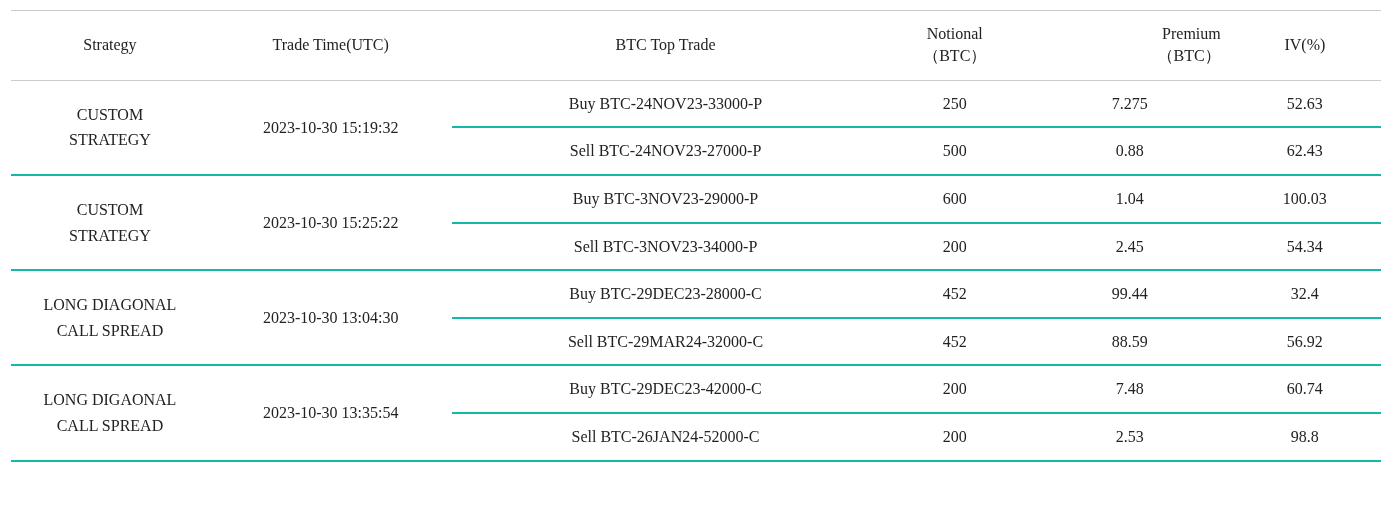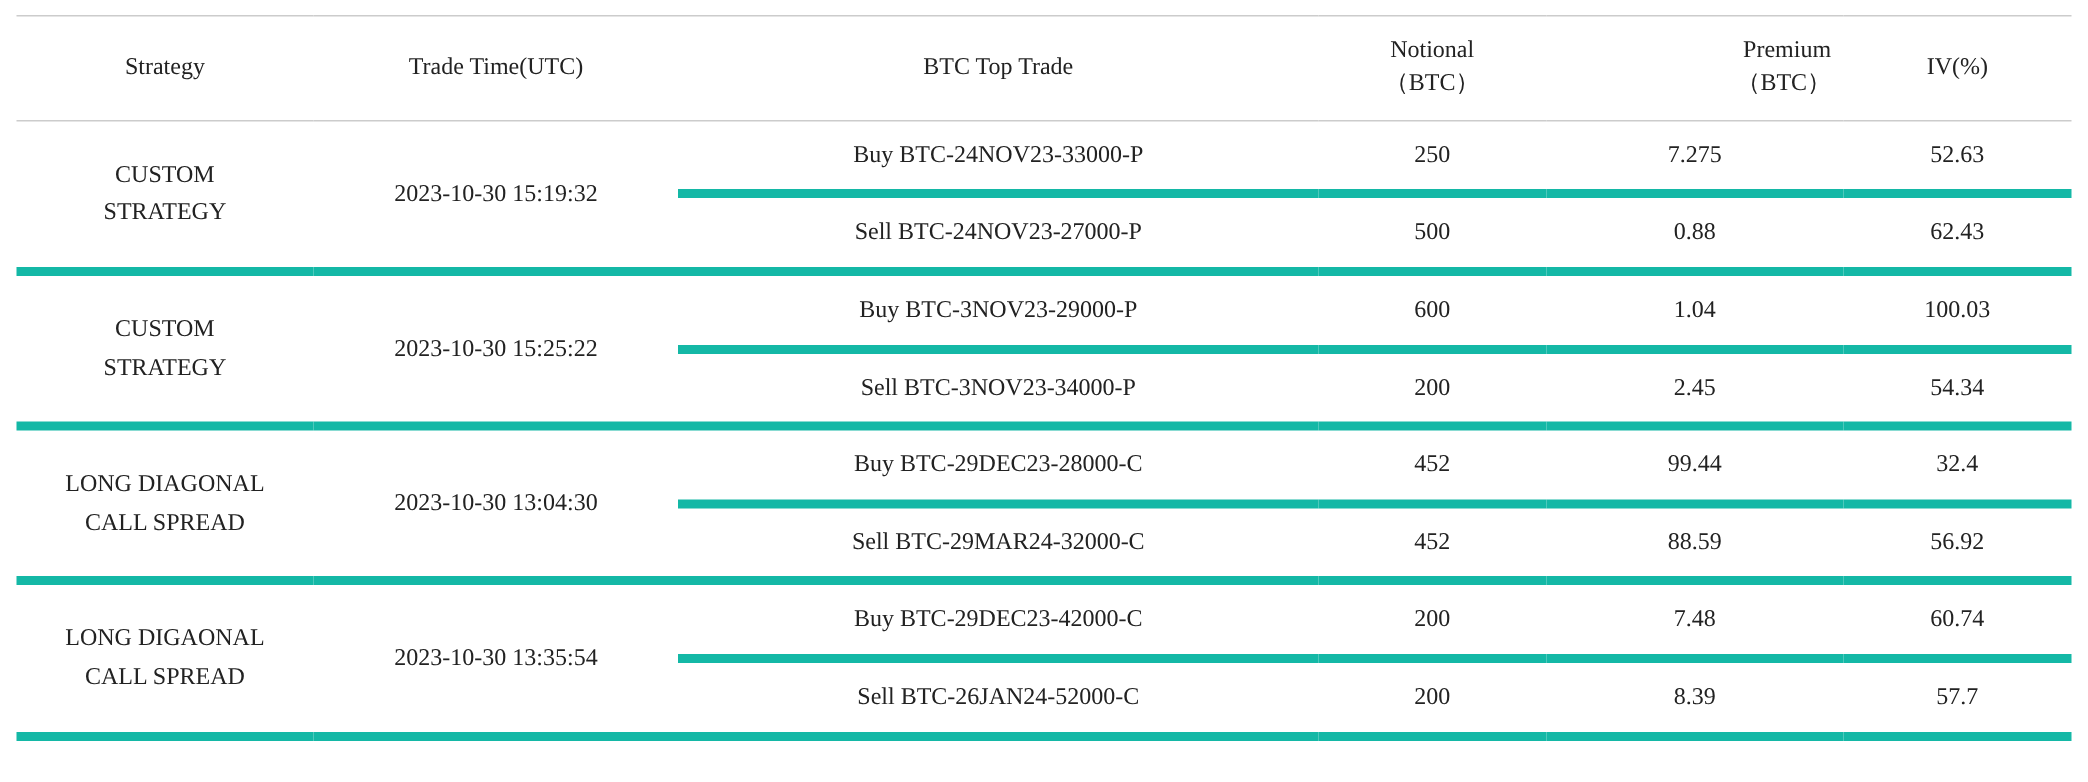--- a/index.html
+++ b/index.html
@@ -37,21 +37,21 @@
       font-size: 16px;
       line-height: 1.4;
     }
     td {
       padding: 10px 8px;
       text-align: center;
       font-size: 16px;
       line-height: 1.6;
     }
     tbody tr {
-      border-bottom: 6px solid #14b8a6;
+      border-bottom: 2px solid #14b8a6;
     }
     tbody tr:first-child {
       border-top: 1px solid #ccc;
     }
     .col-strategy { width: 13%; }
     .col-time { width: 16%; }
     .col-trade { width: 28%; margin-top: 40px; }
     .col-notional { width: 10%; }
     .col-premium { width: 13%; text-align: right; }
     .col-iv { width: 10%; }
@@ -122,19 +122,19 @@
             <td rowspan="2" style="vertical-align: middle;">LONG DIGAONAL<br>CALL SPREAD</td>
             <td rowspan="2" style="vertical-align: middle;">2023-10-30 13:35:54</td>
             <td>Buy BTC-29DEC23-42000-C</td>
             <td>200</td>
             <td>7.48</td>
             <td>60.74</td>
           </tr>
           <tr>
             <td>Sell BTC-26JAN24-52000-C</td>
             <td>200</td>
-            <td>8.39</td>
-            <td>57.7</td>
+            <td>2.53</td>
+            <td>98.8</td>
           </tr>
         </tbody>
     </table>
   </div>
 </div>
 
 </body></html>

